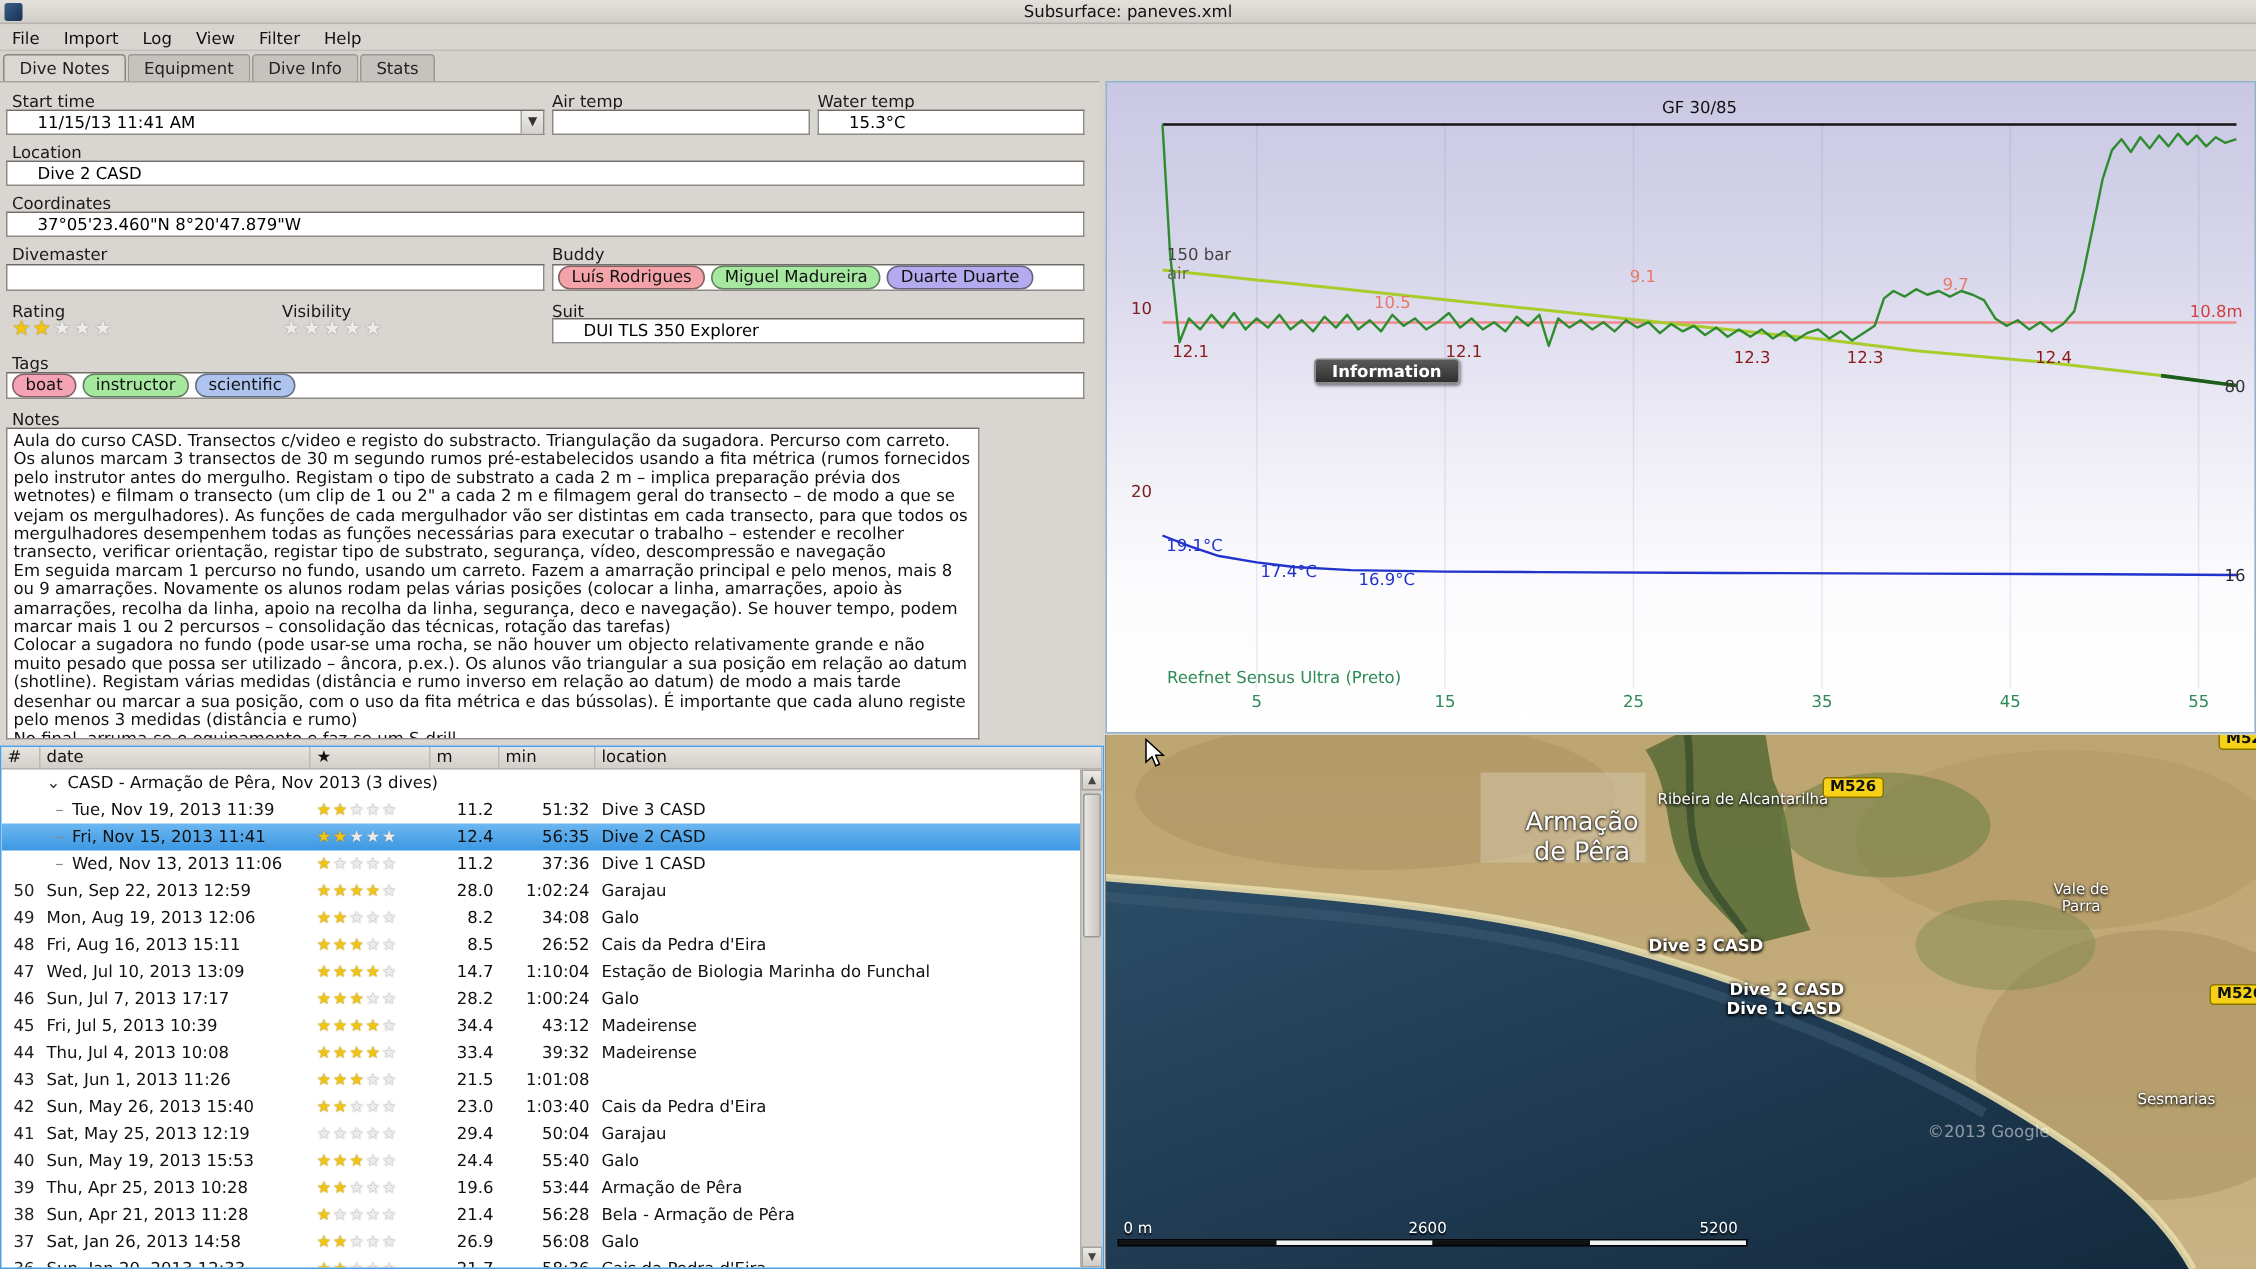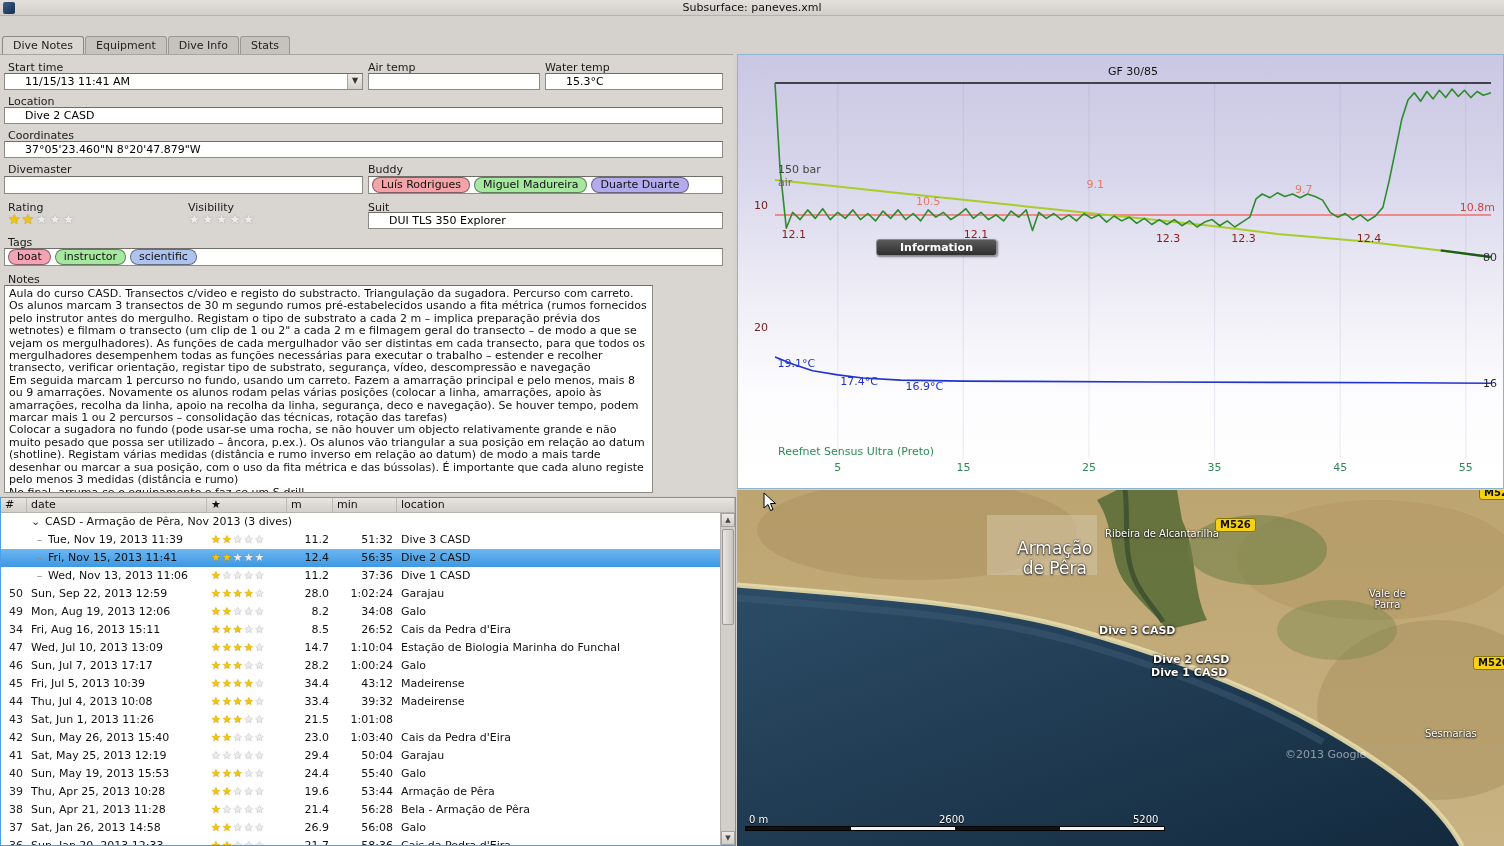--- a/index.html
+++ b/index.html
@@ -71,21 +71,21 @@
     font-size:7px; text-align:center; line-height:13px; color:#444; }
   .vscroll .thumb { position:absolute; left:1px; top:16px; width:12px; height:96px;
     background:linear-gradient(90deg,#e8e6e3,#c8c5c1); border:1px solid #999; border-radius:2px; }
 
   
   #right-top { position:absolute; left:737px; top:36px; width:767px; height:454px; }
   #profile-panel { position:absolute; left:0; top:18px; width:767px; height:435px;
     border:1px solid #8fb3cf;
     background:linear-gradient(#c9c7e3 0%, #d8d6eb 28%, #eeedf6 55%, #fcfcfe 78%, #ffffff 100%); }
   #profile-svg { position:absolute; left:0; top:0; }
-  #info-tooltip { position:absolute; left:138px; top:184px; padding:1px 23px;
+  #info-tooltip { position:absolute; left:138px; top:184px; padding:1px 11px;
     background:linear-gradient(#5a5a5a,#2e2e2e); color:#fff; font-weight:bold; font-size:11px;
     border:1px solid #8a8a8a; border-radius:3px; box-shadow:1px 1px 2px rgba(0,0,0,.45); }
 
   
   #map-pane { position:absolute; left:737px; top:490px; width:767px; height:356px; overflow:hidden; background:#20405c; }
   .map-label { position:absolute; color:#fff; text-shadow:0 1px 2px rgba(0,0,0,.9), 0 0 2px rgba(0,0,0,.8); white-space:nowrap; }
   .map-town { font-size:17px; text-align:center; }
   .map-small { font-size:10px; }
   .map-marker { position:absolute; color:#fff; font-weight:bold; font-size:11px;
     text-shadow:0 1px 2px #000, 0 0 3px #000; white-space:nowrap; }
@@ -102,20 +102,28 @@
 </head>
 <body>
 
 <div id="app">
 
   <div class="titlebar">
     <span class="win-icon"></span>
     <span>Subsurface: paneves.xml</span>
   </div>
 
+  <div class="menubar">
+    <span class="mi">File</span>
+    <span class="mi">Import</span>
+    <span class="mi">Log</span>
+    <span class="mi">View</span>
+    <span class="mi">Filter</span>
+    <span class="mi">Help</span>
+  </div>
 
   <div id="left-top">
     <div class="tabbar" style="left:2px; top:0;">
       <div class="tab active">Dive Notes</div>
       <div class="tab">Equipment</div>
       <div class="tab">Dive Info</div>
       <div class="tab">Stats</div>
     </div>
 
     <div id="form-area">
@@ -217,21 +225,21 @@
         </div>
         <div class="dl-row dl-grid">
           <div class="num">49</div>
           <div><span>Mon, Aug 19, 2013 12:06</span></div>
           <div><span class="stars"><span class="star filled">★</span><span class="star filled">★</span><span class="star">★</span><span class="star">★</span><span class="star">★</span></span></div>
           <div class="dep">8.2</div>
           <div class="dur">34:08</div>
           <div>Galo</div>
         </div>
         <div class="dl-row dl-grid">
-          <div class="num">34</div>
+          <div class="num">48</div>
           <div><span>Fri, Aug 16, 2013 15:11</span></div>
           <div><span class="stars"><span class="star filled">★</span><span class="star filled">★</span><span class="star filled">★</span><span class="star">★</span><span class="star">★</span></span></div>
           <div class="dep">8.5</div>
           <div class="dur">26:52</div>
           <div>Cais da Pedra d'Eira</div>
         </div>
         <div class="dl-row dl-grid">
           <div class="num">47</div>
           <div><span>Wed, Jul 10, 2013 13:09</span></div>
           <div><span class="stars"><span class="star filled">★</span><span class="star filled">★</span><span class="star filled">★</span><span class="star filled">★</span><span class="star">★</span></span></div>

